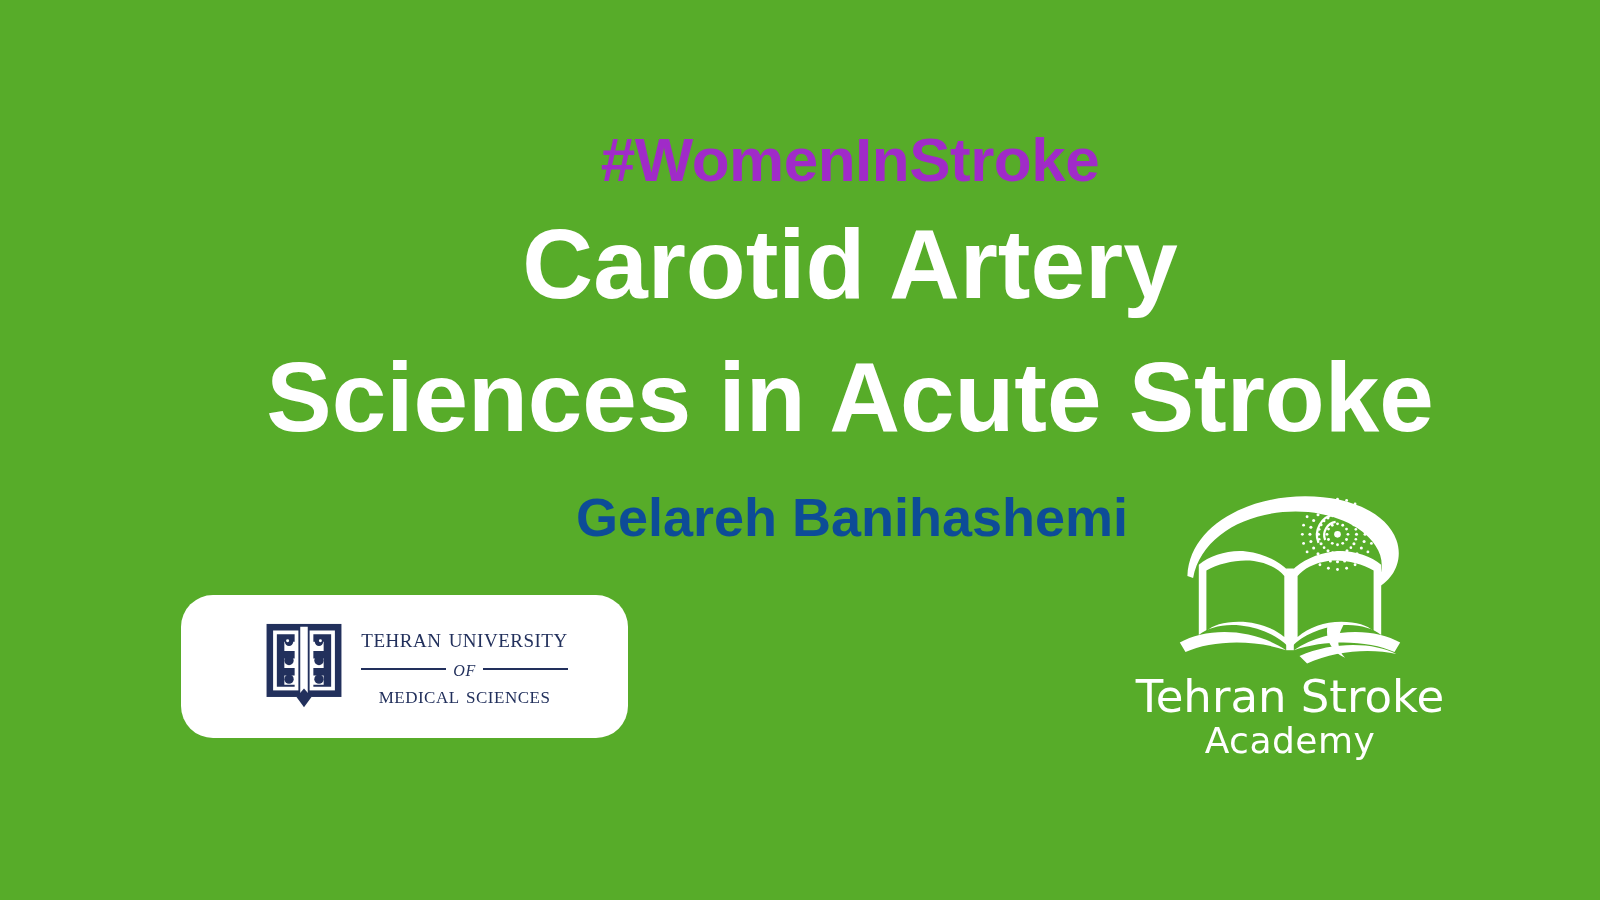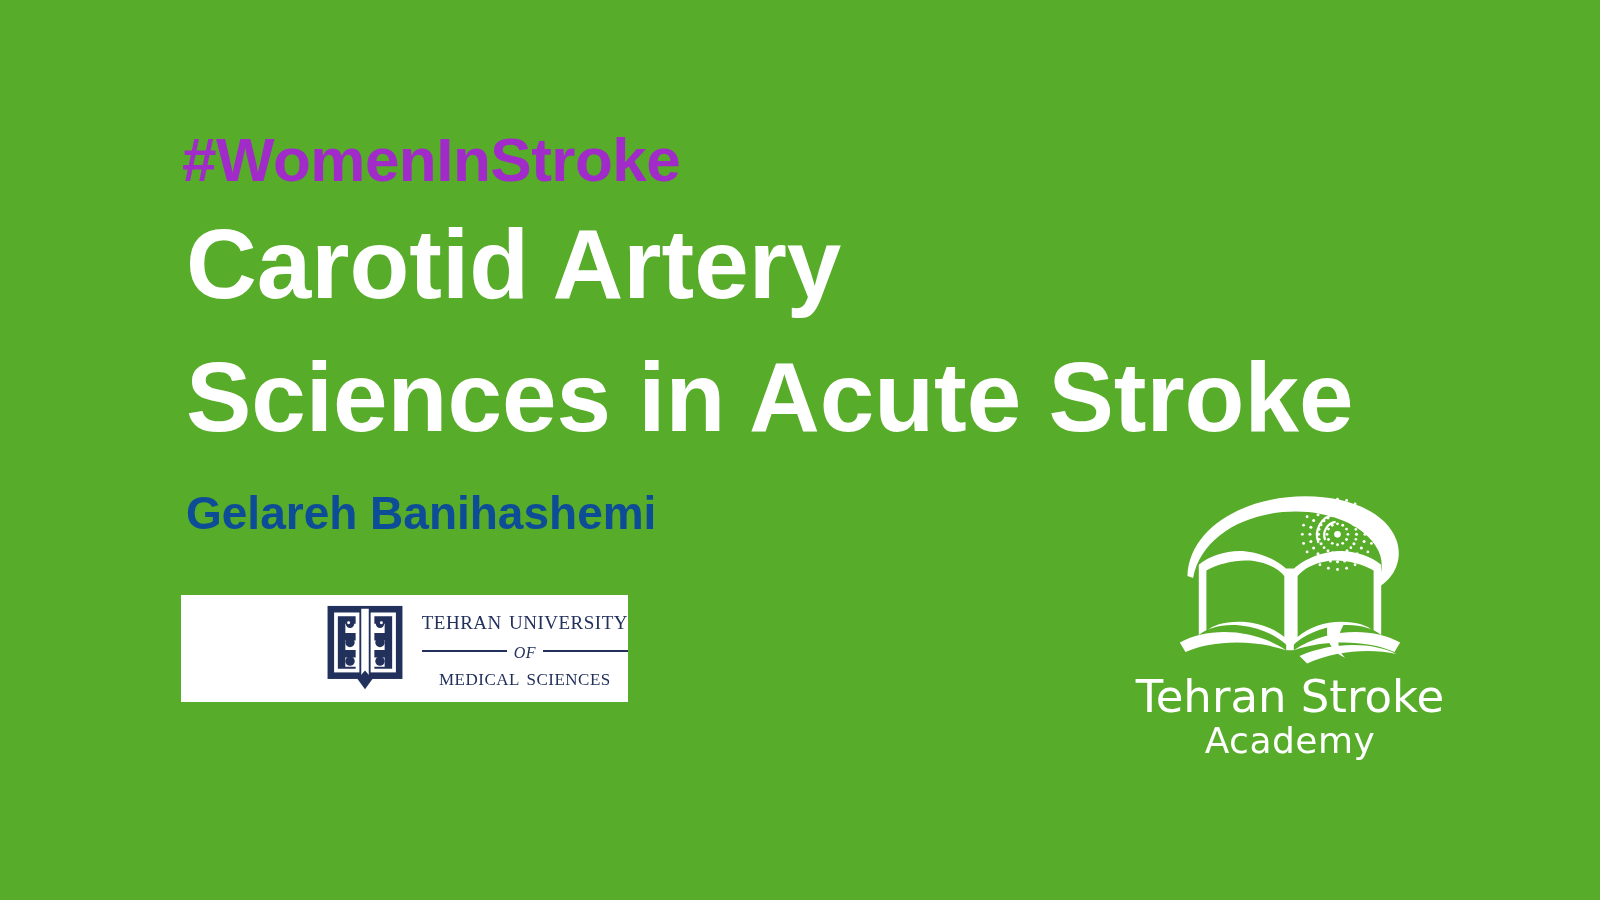--- a/index.html
+++ b/index.html
@@ -17,23 +17,24 @@
   #slide {
     position: relative;
     width: 1600px;
     height: 900px;
     background: #57ac29;
   }
 
   
   .text-block {
     position: absolute;
-    left: 182px;
+    left: 170px;
     top: 128px;
     width: 1360px;
+    text-align: center;
   }
 
   .hashtag {
     font-family: "Liberation Sans", sans-serif;
     font-weight: 700;
     font-size: 62px;
     line-height: 1.02;
     letter-spacing: -0.5px;
     color: #a02bc8;
     margin: 0 0 6px 0;
@@ -48,40 +49,41 @@
     letter-spacing: 0px;
     color: #ffffff;
     margin: 4px;
     white-space: nowrap;
   }
   .title-line-2 { margin-top: -6px; }
 
   .author {
     font-family: "Liberation Sans", sans-serif;
     font-weight: 700;
-    font-size: 46px;
+    font-size: 54px;
     line-height: 1.1;
     color: #0d4c97;
     margin: 22px 0 0 4px;
     white-space: nowrap;
   }
 
   
   .tums-logo {
     position: absolute;
     left: 181px;
     top: 595px;
     width: 447px;
-    height: 107px;
+    height: 143px;
     background: #ffffff;
     display: flex;
     align-items: center;
-    justify-content: flex-end;
+    justify-content: center;
     padding-left: 22px;
     box-sizing: border-box;
+    border-radius: 32px;
   }
   .tums-emblem {
     width: 82px;
     height: 88px;
     flex: 0 0 auto;
     margin-right: 16px;
   }
   .tums-words {
     display: flex;
     flex-direction: column;

